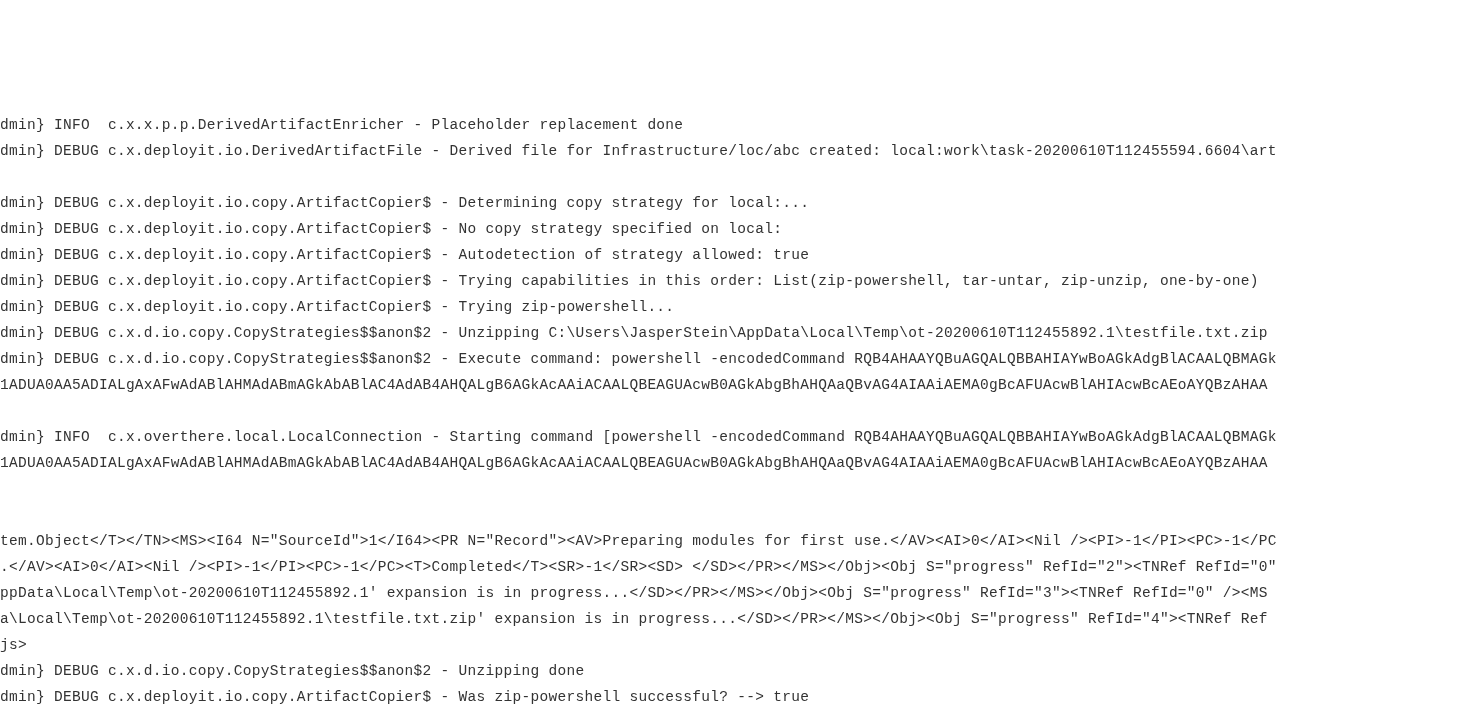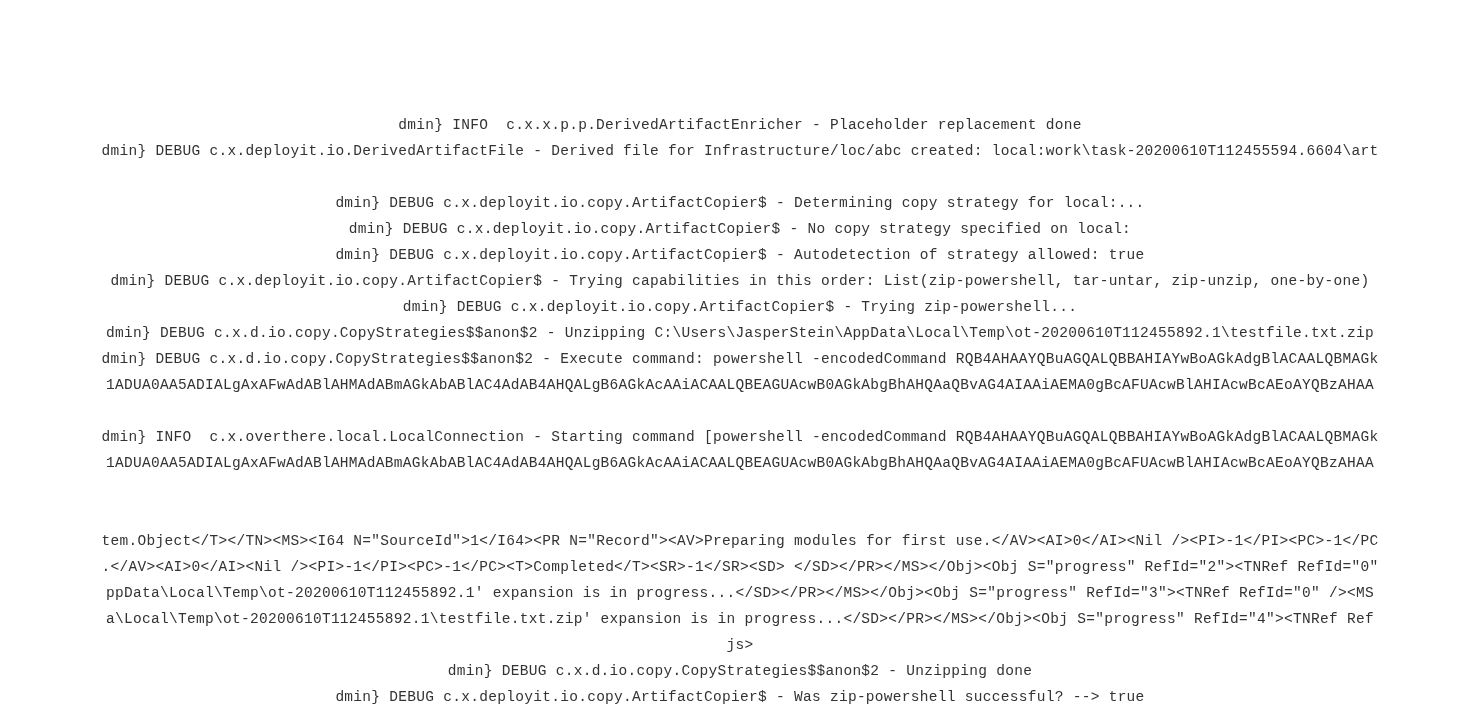--- a/index.html
+++ b/index.html
@@ -14,21 +14,20 @@
       line-height: 1.8;
       color: #333333;
       white-space: pre;
       overflow-x: hidden;
       padding: 8px 0;
       letter-spacing: 0.02em;
     }
     .log-line {
       white-space: pre;
       height: 26px;
-      text-align: center;
     }
     .blank-line {
       height: 26px;
     }
     #log-container {
       width: 1480px;
       overflow: hidden;
     }
   </style>
 </head>

